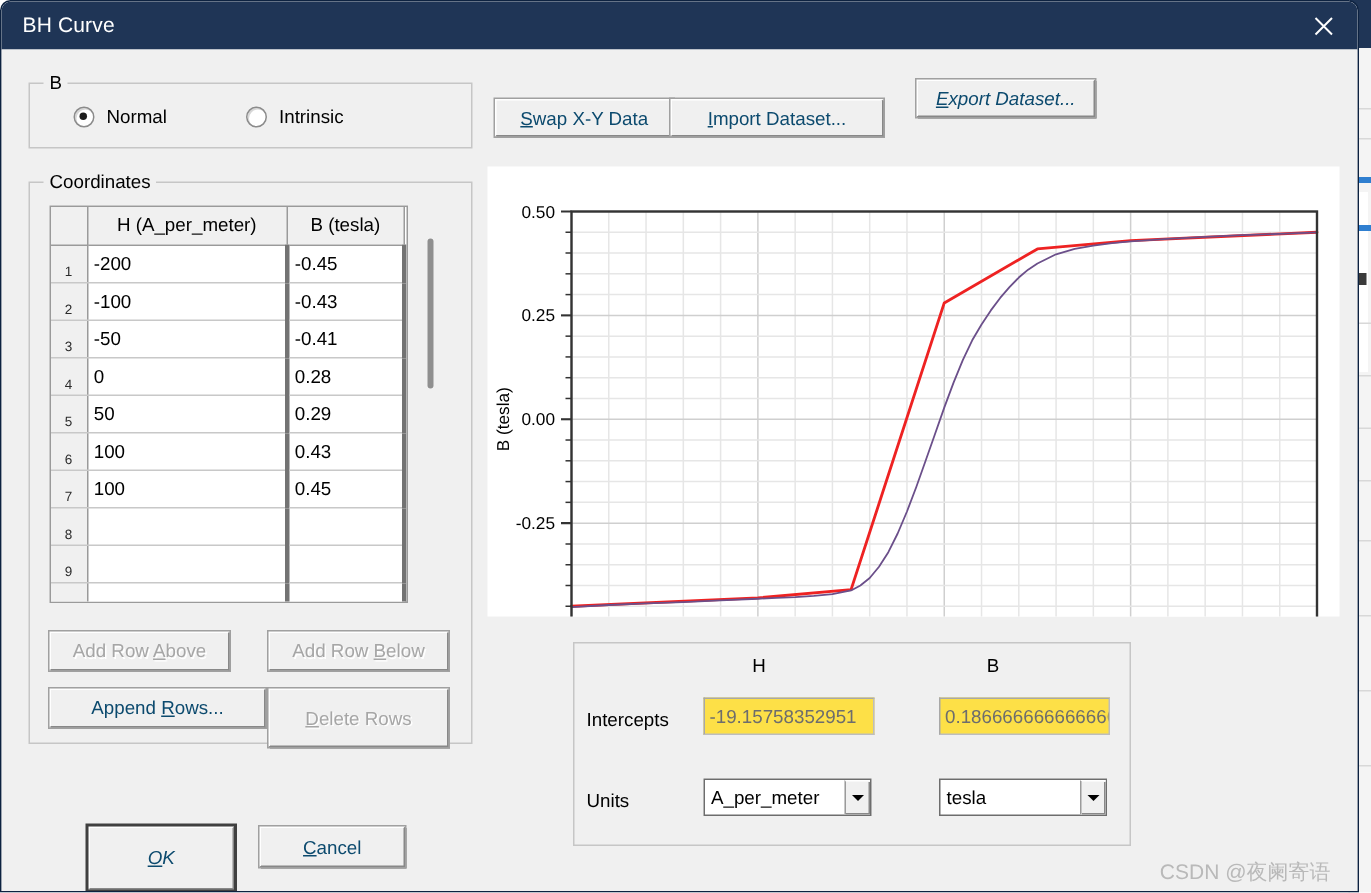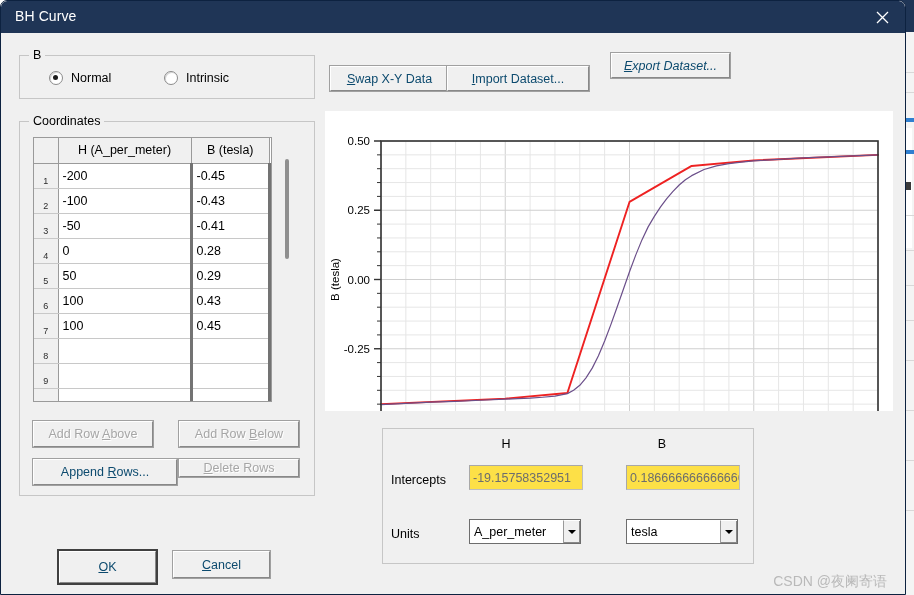--- a/index.html
+++ b/index.html
@@ -389,21 +389,21 @@
 
       <div class="btn disabled" style="left:178px; top:388px; width:120px; height:26px;">
         <span><span>Add Row </span><u>B</u><span>elow</span></span>
       </div>
       <div class="btn disabled" style="left:32px; top:388px; width:120px; height:26px;">
         <span><span>Add Row </span><u>A</u><span>bove</span></span>
       </div>
       <div class="btn" style="left:32px; top:426px; width:144px; height:26px;">
         <span><span>Append </span><u>R</u><span>ows...</span></span>
       </div>
-      <div class="btn disabled" style="left:178px; top:426px; width:120px; height:18px;">
+      <div class="btn disabled" style="left:178px; top:426px; width:120px; height:39px;">
         <span><span></span><u>D</u><span>elete Rows</span></span>
       </div>
 
       <div class="chart-panel" style="left:324px; top:78px; width:568px; height:300px;">
         <svg id="chart-svg" width="568" height="300" viewBox="0 0 568 300">
             <rect x="56" y="30" width="497" height="277" fill="#ffffff"></rect>
             <line x1="80.85" y1="30" x2="80.85" y2="307" stroke="#e6e6e6" stroke-width="1"></line>
             <line x1="105.7" y1="30" x2="105.7" y2="307" stroke="#e6e6e6" stroke-width="1"></line>
             <line x1="130.55" y1="30" x2="130.55" y2="307" stroke="#e6e6e6" stroke-width="1"></line>
             <line x1="155.4" y1="30" x2="155.4" y2="307" stroke="#e6e6e6" stroke-width="1"></line>
@@ -521,21 +521,21 @@
             <i></i>
           </span>
       </div>
       <div class="combo" style="left:625px; top:486px; width:112px; height:25px;">
         <span class="val">tesla</span>
         <span class="arrow">
             <i></i>
           </span>
       </div>
 
-      <div class="btn default" style="left:58px; top:518px; width:97px; height:32px;">
+      <div class="btn default" style="left:58px; top:518px; width:97px; height:42px;font-style:italic;">
         <span><u>O</u><span>K</span></span>
       </div>
       <div class="btn" style="left:172px; top:518px; width:97px; height:27px;">
         <span><u>C</u><span>ancel</span></span>
       </div>
 
       <div class="watermark">CSDN @夜阑寄语</div>
     </div>
   </div>
 </div>

